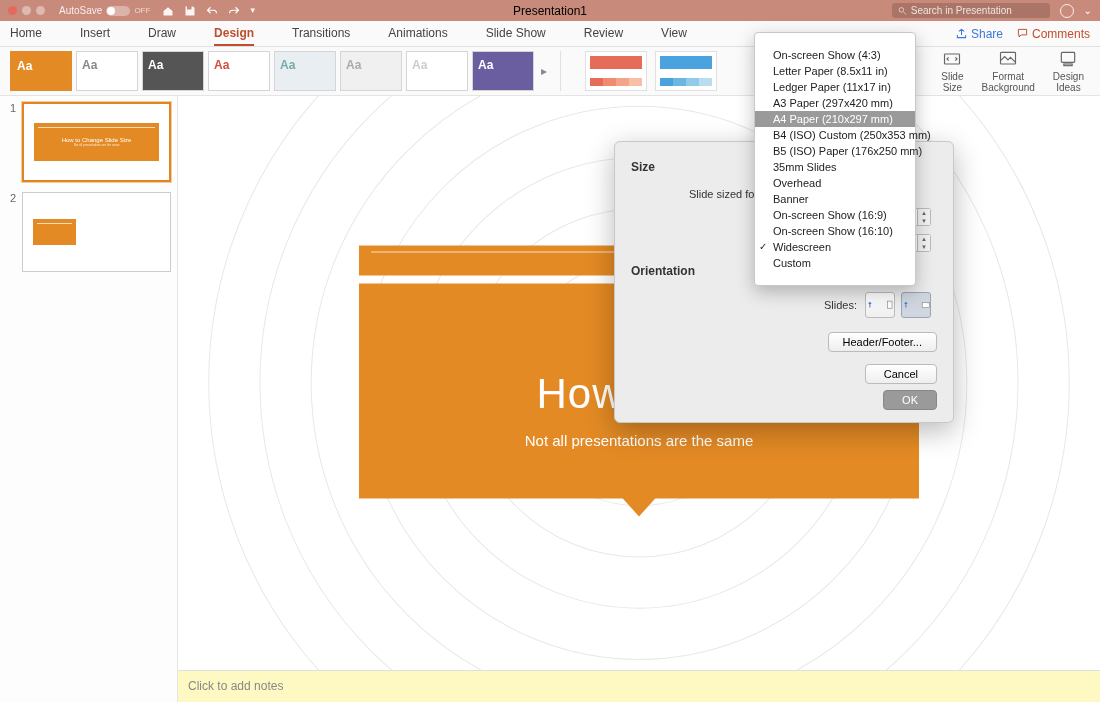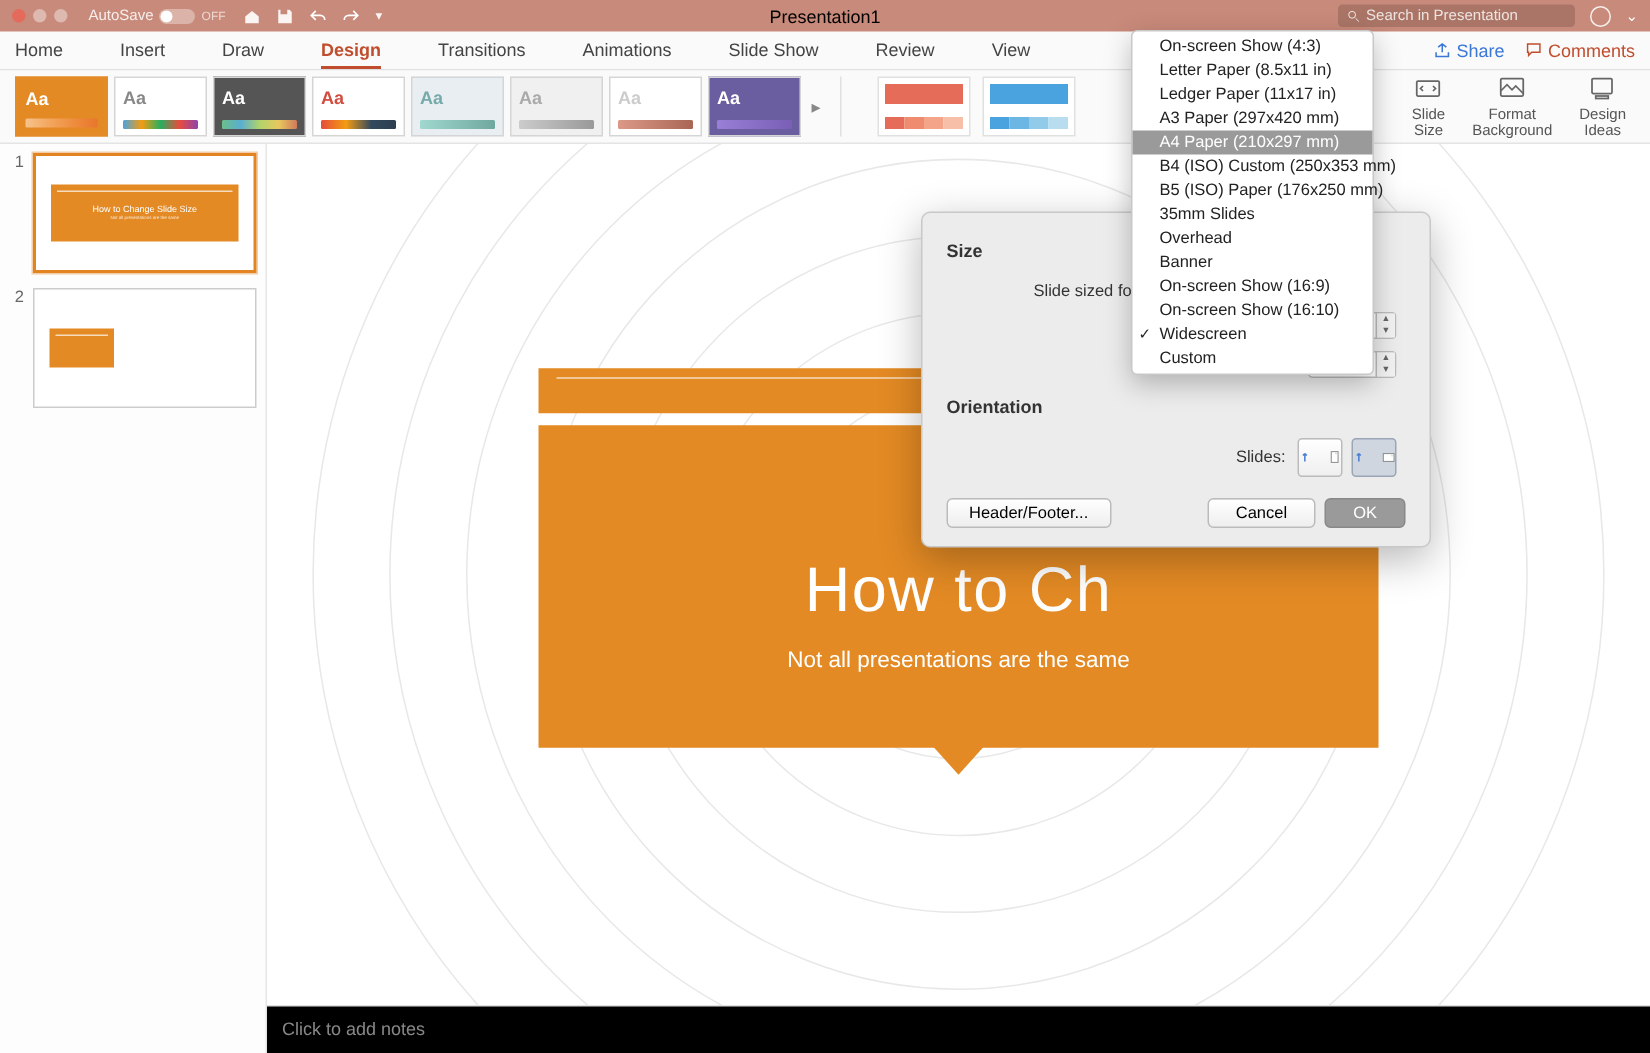--- a/index.html
+++ b/index.html
@@ -26,21 +26,21 @@
   .tabs-row { height: 26px; background: #fafafa; display:flex; align-items:center; padding: 0 10px; border-bottom: 1px solid #e0e0e0; }
   .tabs { display:flex; gap:38px; }
   .tab { font-size:12px; color:#444; padding: 4px 0; cursor:default; }
   .tab.active { color:#c04e2e; font-weight:600; border-bottom: 2px solid #c04e2e; }
   .right-actions { margin-left:auto; display:flex; gap:14px; align-items:center; }
   .right-actions .share { color:#3b78d6; font-size:12px; display:flex; align-items:center; gap:4px;}
   .right-actions .comments { color:#c04e2e; font-size:12px; display:flex; align-items:center; gap:4px;}
 
   
   .ribbon { height: 49px; background: #fafafa; border-bottom:1px solid #e4e4e4; display:flex; align-items:center; padding: 4px 10px; gap:4px; }
-  .theme-thumb { width:62px; height:40px; border:1px solid #d5d5d5; background:#fff; display:flex; flex-direction:column; justify-content:space-between; padding:6px 5px 4px; font-size:10px; color:#888;}
+  .theme-thumb { width:62px; height:40px; border:1px solid #d5d5d5; background:#fff; display:flex; flex-direction:row; justify-content:space-between; padding:6px 5px 4px; font-size:10px; color:#888;}
   .theme-thumb .bar { height:6px; border-radius:1px; }
   .theme-thumb.sel { border:2px solid #e38b28; }
   .scroll-arrow { width:12px; height:40px; display:flex; align-items:center; justify-content:center; color:#888; }
   .variants { margin-left:14px; display:flex; gap:8px; }
   .variant { width:62px; height:40px; border:1px solid #e0e0e0; background:#fff; display:flex; flex-direction:column; justify-content:flex-end; padding:4px;}
   .variant .top { flex:1; }
   .variant .bands { display:flex; height:8px; }
   .variant .bands span{ flex:1; }
   .ribbon-right { margin-left:auto; display:flex; gap:18px; padding-right:6px; }
   .ribbon-btn { display:flex; flex-direction:column; align-items:center; gap:2px; font-size:10px; color:#555; }
@@ -61,43 +61,43 @@
   .canvas-area { flex:1; position:relative; overflow:hidden; }
   .rings { position:absolute; inset:0; }
   .rings circle { fill:none; stroke:#e8e8e8; stroke-width:1; }
   .slide-big { position:absolute; left:50%; top:48%; transform:translate(-50%,-50%); width:560px; }
   .orange-bar { height:30px; background:#e38a24; margin-bottom:8px; position:relative;}
   .orange-bar::before{ content:""; position:absolute; top:6px; left:12px; right:12px; height:1px; background:rgba(255,255,255,0.7);}
   .orange-main { background:#e38a24; color:#fff; text-align:center; padding:86px 20px 50px; position:relative; }
   .orange-main::after{ content:""; position:absolute; left:50%; bottom:-18px; transform:translateX(-50%); border-left:18px solid transparent; border-right:18px solid transparent; border-top:20px solid #e38a24;}
   .orange-main h1{ font-size:42px; font-weight:300; letter-spacing:1px; margin-bottom:14px;}
   .orange-main p{ font-size:15px; font-weight:300; }
-  .notes { height:32px; border-top:1px solid #e0e0e0; padding:8px 10px; font-size:12px; color:#888; background:#000000;}
+  .notes { height:32px; border-top:1px solid #e0e0e0; padding:8px 10px; font-size:12px; color:#888; background:#fef9c3;}
 
   
   .dialog { position:absolute; top:141px; left:614px; width:340px; background:#ececec; border:1px solid #c8c8c8; border-radius:6px; box-shadow:0 8px 28px rgba(0,0,0,0.28); padding:18px 16px 12px; z-index:50; }
   .dlg-section-title { font-weight:600; font-size:12px; margin-bottom:14px; }
   .dlg-row { display:flex; align-items:center; justify-content:flex-end; gap:8px; margin-bottom:8px; font-size:11px; color:#333; padding-right:6px;}
   .dlg-row label { flex:1; text-align:right; }
   .num-input { display:flex; align-items:center; }
   .num-input input { width:46px; height:18px; font-size:10px; padding:0 4px; border:1px solid #bbb; border-radius:3px 0 0 3px; background:#fff;}
   .stepper { display:flex; flex-direction:column; border:1px solid #bbb; border-left:none; border-radius:0 3px 3px 0; }
   .stepper span{ width:12px; height:8px; font-size:7px; line-height:8px; text-align:center; color:#666; background:#f2f2f2;}
   .orient-group { display:flex; gap:6px; }
   .orient-btn { width:30px; height:26px; border:1px solid #bbb; border-radius:3px; background:linear-gradient(#fff,#efefef); display:flex; align-items:center; justify-content:center; gap:2px; }
   .orient-btn.sel { background:#cfd6df; border-color:#9aa5b5; }
   .orient-btn svg{ width:18px; height:18px; }
-  .dlg-buttons { display:flex; gap:6px; margin-top:14px; align-items:flex-end; }
+  .dlg-buttons { display:flex; gap:6px; margin-top:14px; align-items:flex-end;flex-direction:column; }
   .dlg-buttons .hf { padding:3px 14px; font-size:11px; border:1px solid #bbb; border-radius:4px; background:linear-gradient(#fff,#eee); }
   .dlg-buttons .spacer{ flex:1; }
   .dlg-buttons .std { padding:3px 18px; font-size:11px; border:1px solid #bbb; border-radius:4px; background:linear-gradient(#fff,#eee);}
   .dlg-buttons .primary { background:#9a9a9a; color:#fff; border-color:#888; }
 
   
-  .dropdown { position:absolute; top:20px; left:754px; width:162px; background:#fff; border:1px solid #c8c8c8; border-radius:4px; box-shadow:0 6px 18px rgba(0,0,0,0.25); padding:2px 0; z-index:60; font-size:11px; color:#222;}
+  .dropdown { position:absolute; top:32px; left:754px; width:162px; background:#fff; border:1px solid #c8c8c8; border-radius:4px; box-shadow:0 6px 18px rgba(0,0,0,0.25); padding:14px 0; z-index:60; font-size:11px; color:#222;}
   .dropdown .opt { padding:2px 10px 2px 18px; position:relative; white-space:nowrap; }
   .dropdown .opt.sel { background:#9a9a9a; color:#fff; }
   .dropdown .opt.check::before { content:"✓"; position:absolute; left:4px; font-size:10px; }
 
   .divider { height:40px; width:1px; background:#e0e0e0; margin:0 6px;}
   .Aa { font-size:12px; font-weight:600; }
 </style>
 </head>
 <body>
 

